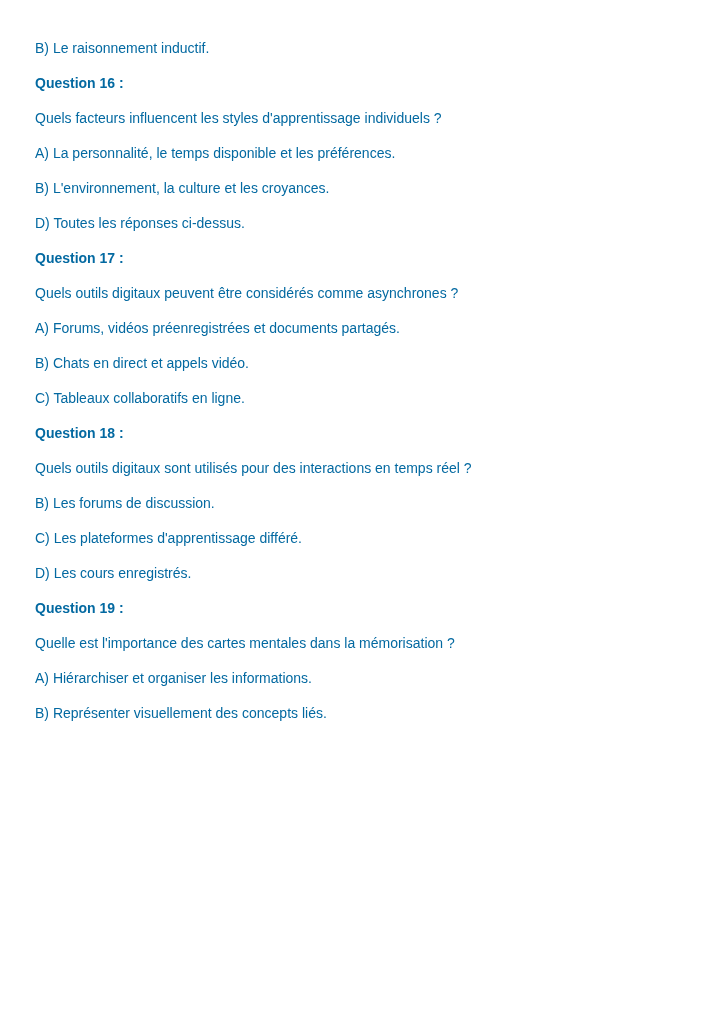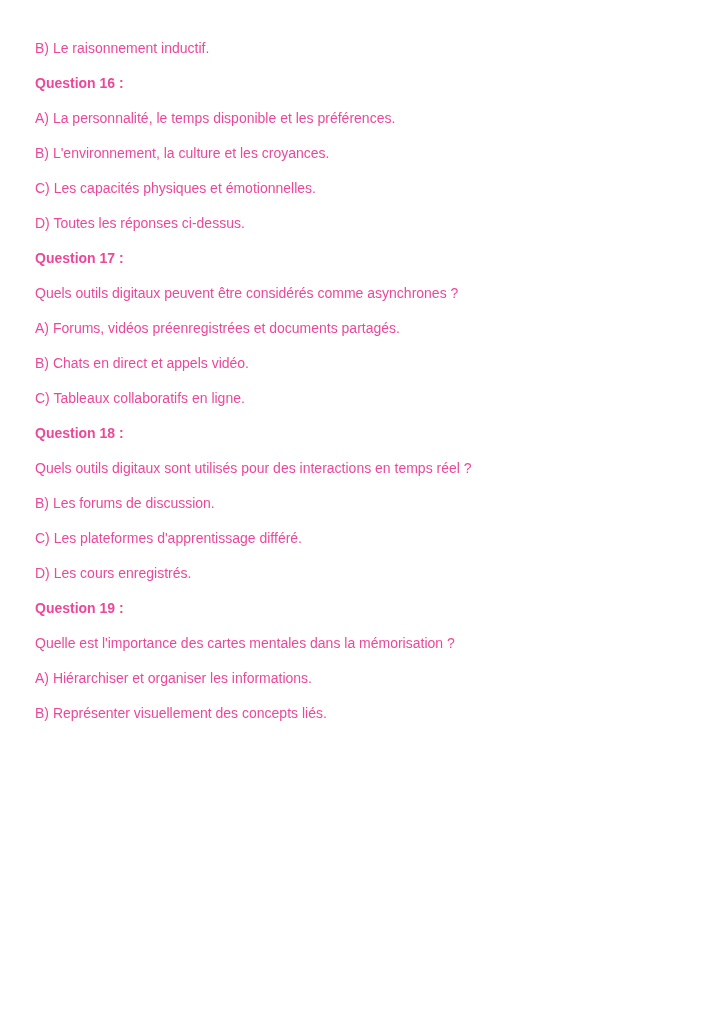--- a/index.html
+++ b/index.html
@@ -16,43 +16,43 @@
     width: 725px;
     height: 1024px;
     background: #ffffff;
     overflow: hidden;
   }
   .content {
     padding: 41px 30px 0 35px;
     font-family: "Liberation Sans", "DejaVu Sans", sans-serif;
     font-size: 14px;
     line-height: 15px;
-    color: #ec4899;
+    color: #0369a1;
   }
   .line {
     margin: 0 0 20px 0;
     white-space: nowrap;
   }
   .heading {
     font-weight: bold;
     margin-top: 10px;
   }
 </style>
 </head>
 <body>
 
 <div class="page">
   <div class="content">
 
     <p class="line">B) Le raisonnement inductif.</p>
 
     <p class="line heading">Question 16 :</p>
+    <p class="line">Quels facteurs influencent les styles d'apprentissage individuels ?</p>
     <p class="line">A) La personnalité, le temps disponible et les préférences.</p>
     <p class="line">B) L'environnement, la culture et les croyances.</p>
-    <p class="line">C) Les capacités physiques et émotionnelles.</p>
     <p class="line">D) Toutes les réponses ci-dessus.</p>
 
     <p class="line heading">Question 17 :</p>
     <p class="line">Quels outils digitaux peuvent être considérés comme asynchrones ?</p>
     <p class="line">A) Forums, vidéos préenregistrées et documents partagés.</p>
     <p class="line">B) Chats en direct et appels vidéo.</p>
     <p class="line">C) Tableaux collaboratifs en ligne.</p>
 
     <p class="line heading">Question 18 :</p>
     <p class="line">Quels outils digitaux sont utilisés pour des interactions en temps réel ?</p>

